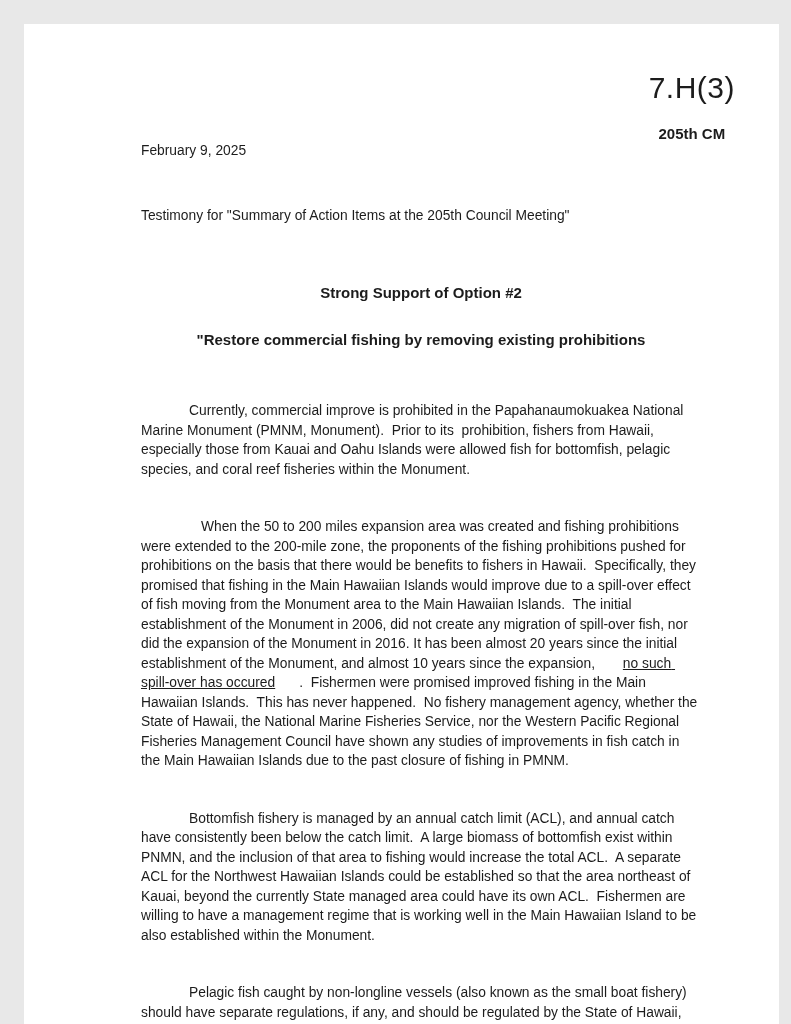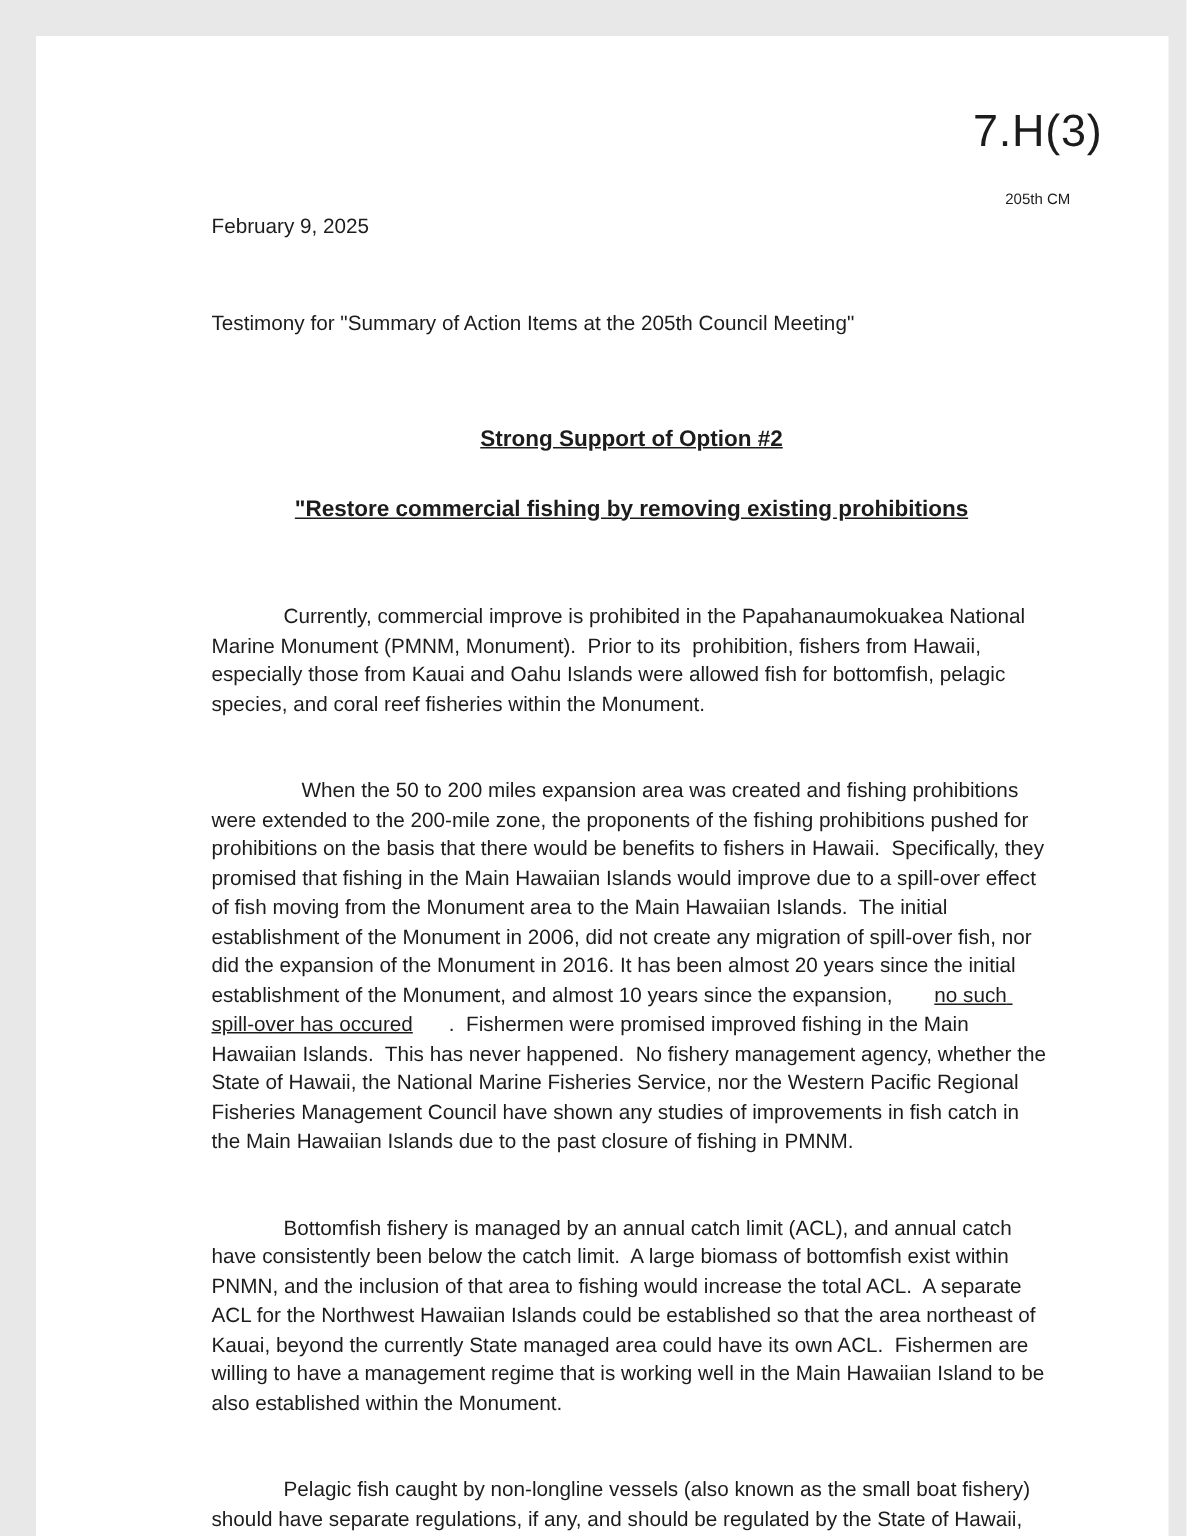--- a/index.html
+++ b/index.html
@@ -20,41 +20,42 @@
     top: 24px;
     right: 56px;
     text-align: center;
   }
   .doc-ref-main {
     font-size: 30px;
     line-height: 32px;
     letter-spacing: 0.5px;
   }
   .doc-ref-sub {
-    font-size: 10px;
+    font-size: 15px;
     line-height: 12px;
+    font-weight: bold;
   }
   .content {
     position: absolute;
     top: 93px;
     left: 93px;
     width: 608px;
   }
   .line { white-space: pre-wrap; }
   .date-line { margin-bottom: 21px; }
   .testimony-line { margin-bottom: 21px; }
   .regarding-line { margin-bottom: 14px; }
   .heading {
     text-align: center;
     font-weight: bold;
     font-size: 15px;
     line-height: 22.5px;
     margin-bottom: 14px;
   }
-  .heading .u { text-decoration: underline; }
+  .heading .u { }
   .salutation { margin-bottom: 15px; }
   .para {
     white-space: pre-wrap;
     text-indent: 48px;
     margin-bottom: 14px;
   }
   .emph {
     text-decoration: underline;
   }
 </style>

